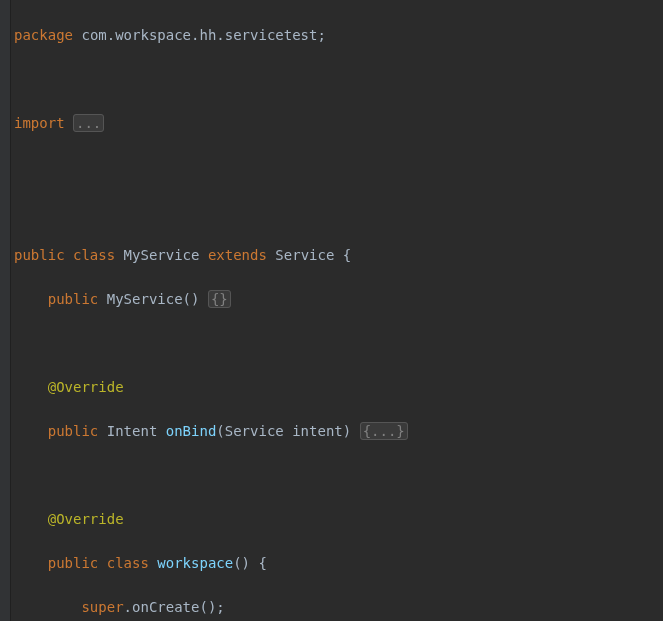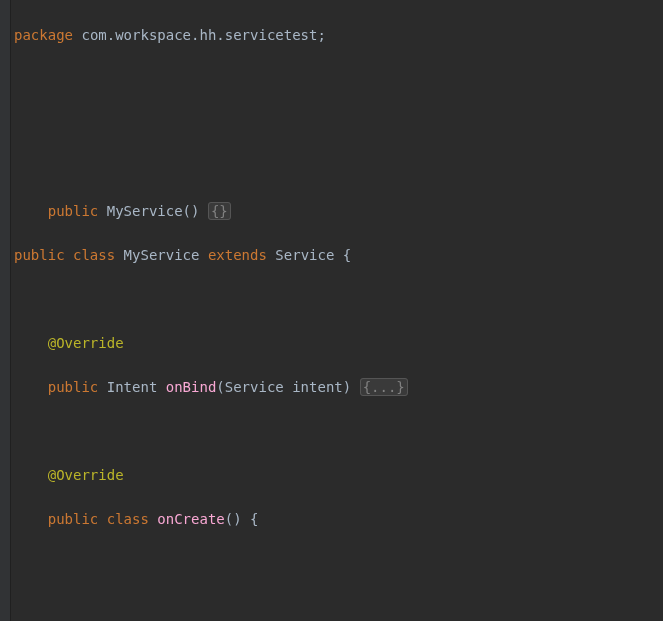--- a/index.html
+++ b/index.html
@@ -25,43 +25,45 @@
     bottom: 0;
     width: 10px;
     background: #313335;
     border-right: 1px solid #202020;
   }
   .code {
     padding: 2px 0 0 14px;
     white-space: pre;
   }
   .kw { color: #cc7832; }
-  .fn { color: #f9a8d4; } 
+  .fn { color: #7dd3fc; } 
   .anno { color: #bbb529; }
   .fold { background: #3a3a3a; color:#808080; border:1px solid #555; border-radius:3px; padding:0 2px; }
   .line { display:block; min-height:22px; }
 </style>
 </head>
 <body>
 
 <div class="editor">
   <div class="gutter"></div>
   <div class="code">
 <span class="line"><span class="kw">package</span> <span>com.workspace.hh.servicetest</span><span>;</span></span>
 <span class="line"></span>
+<span class="line"><span class="kw">import</span> <span class="fold">...</span></span>
 <span class="line"></span>
 <span class="line"></span>
+<span class="line"><span class="kw">public</span> <span class="kw">class</span> <span>MyService</span> <span class="kw">extends</span> <span>Service</span> <span>{</span></span>
 <span class="line">    <span class="kw">public</span> <span>MyService</span><span>()</span> <span class="fold">{}</span></span>
-<span class="line"><span class="kw">public</span> <span class="kw">class</span> <span>MyService</span> <span class="kw">extends</span> <span>Service</span> <span>{</span></span>
 <span class="line"></span>
 <span class="line">    <span class="anno">@Override</span></span>
 <span class="line">    <span class="kw">public</span> <span>Intent</span> <span class="fn">onBind</span><span>(Service intent)</span> <span class="fold">{...}</span></span>
 <span class="line"></span>
 <span class="line">    <span class="anno">@Override</span></span>
-<span class="line">    <span class="kw">public</span> <span class="kw">class</span> <span class="fn">onCreate</span><span>() {</span></span>
+<span class="line">    <span class="kw">public</span> <span class="kw">class</span> <span class="fn">workspace</span><span>() {</span></span>
+<span class="line">        <span class="kw">super</span><span>.onCreate();</span></span>
 
 
 
 
 
 
 
 
 
 

